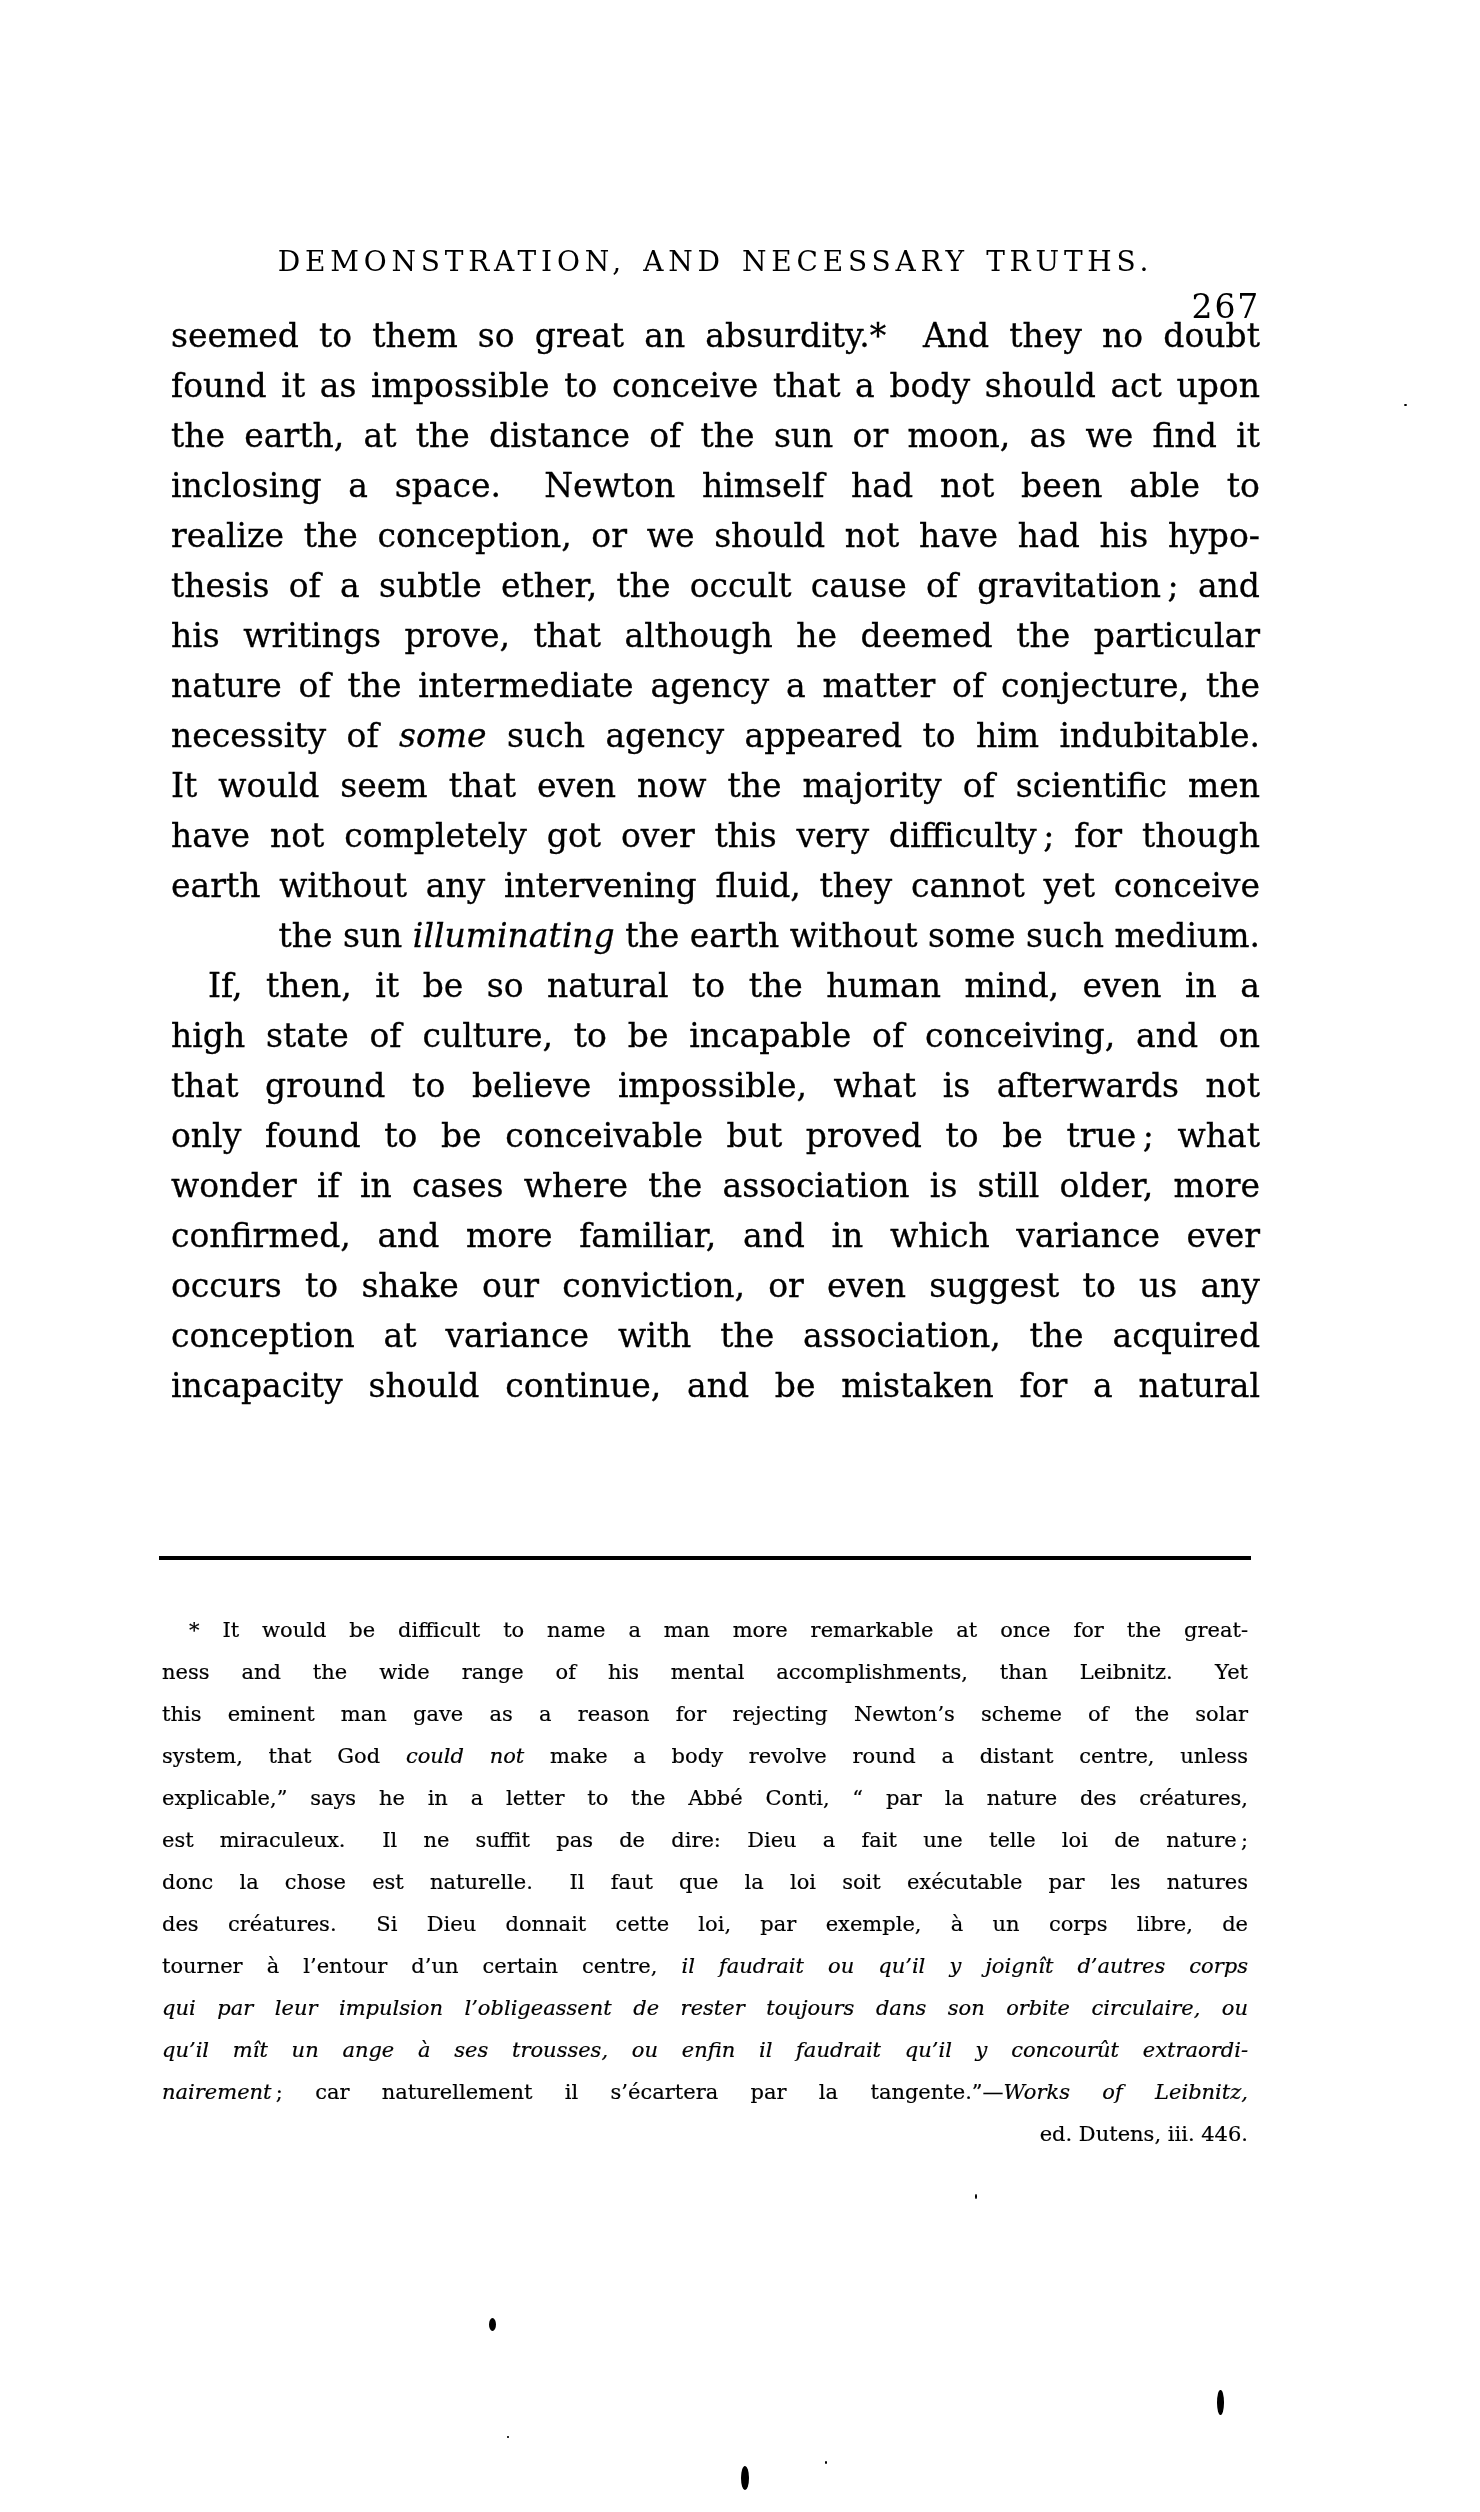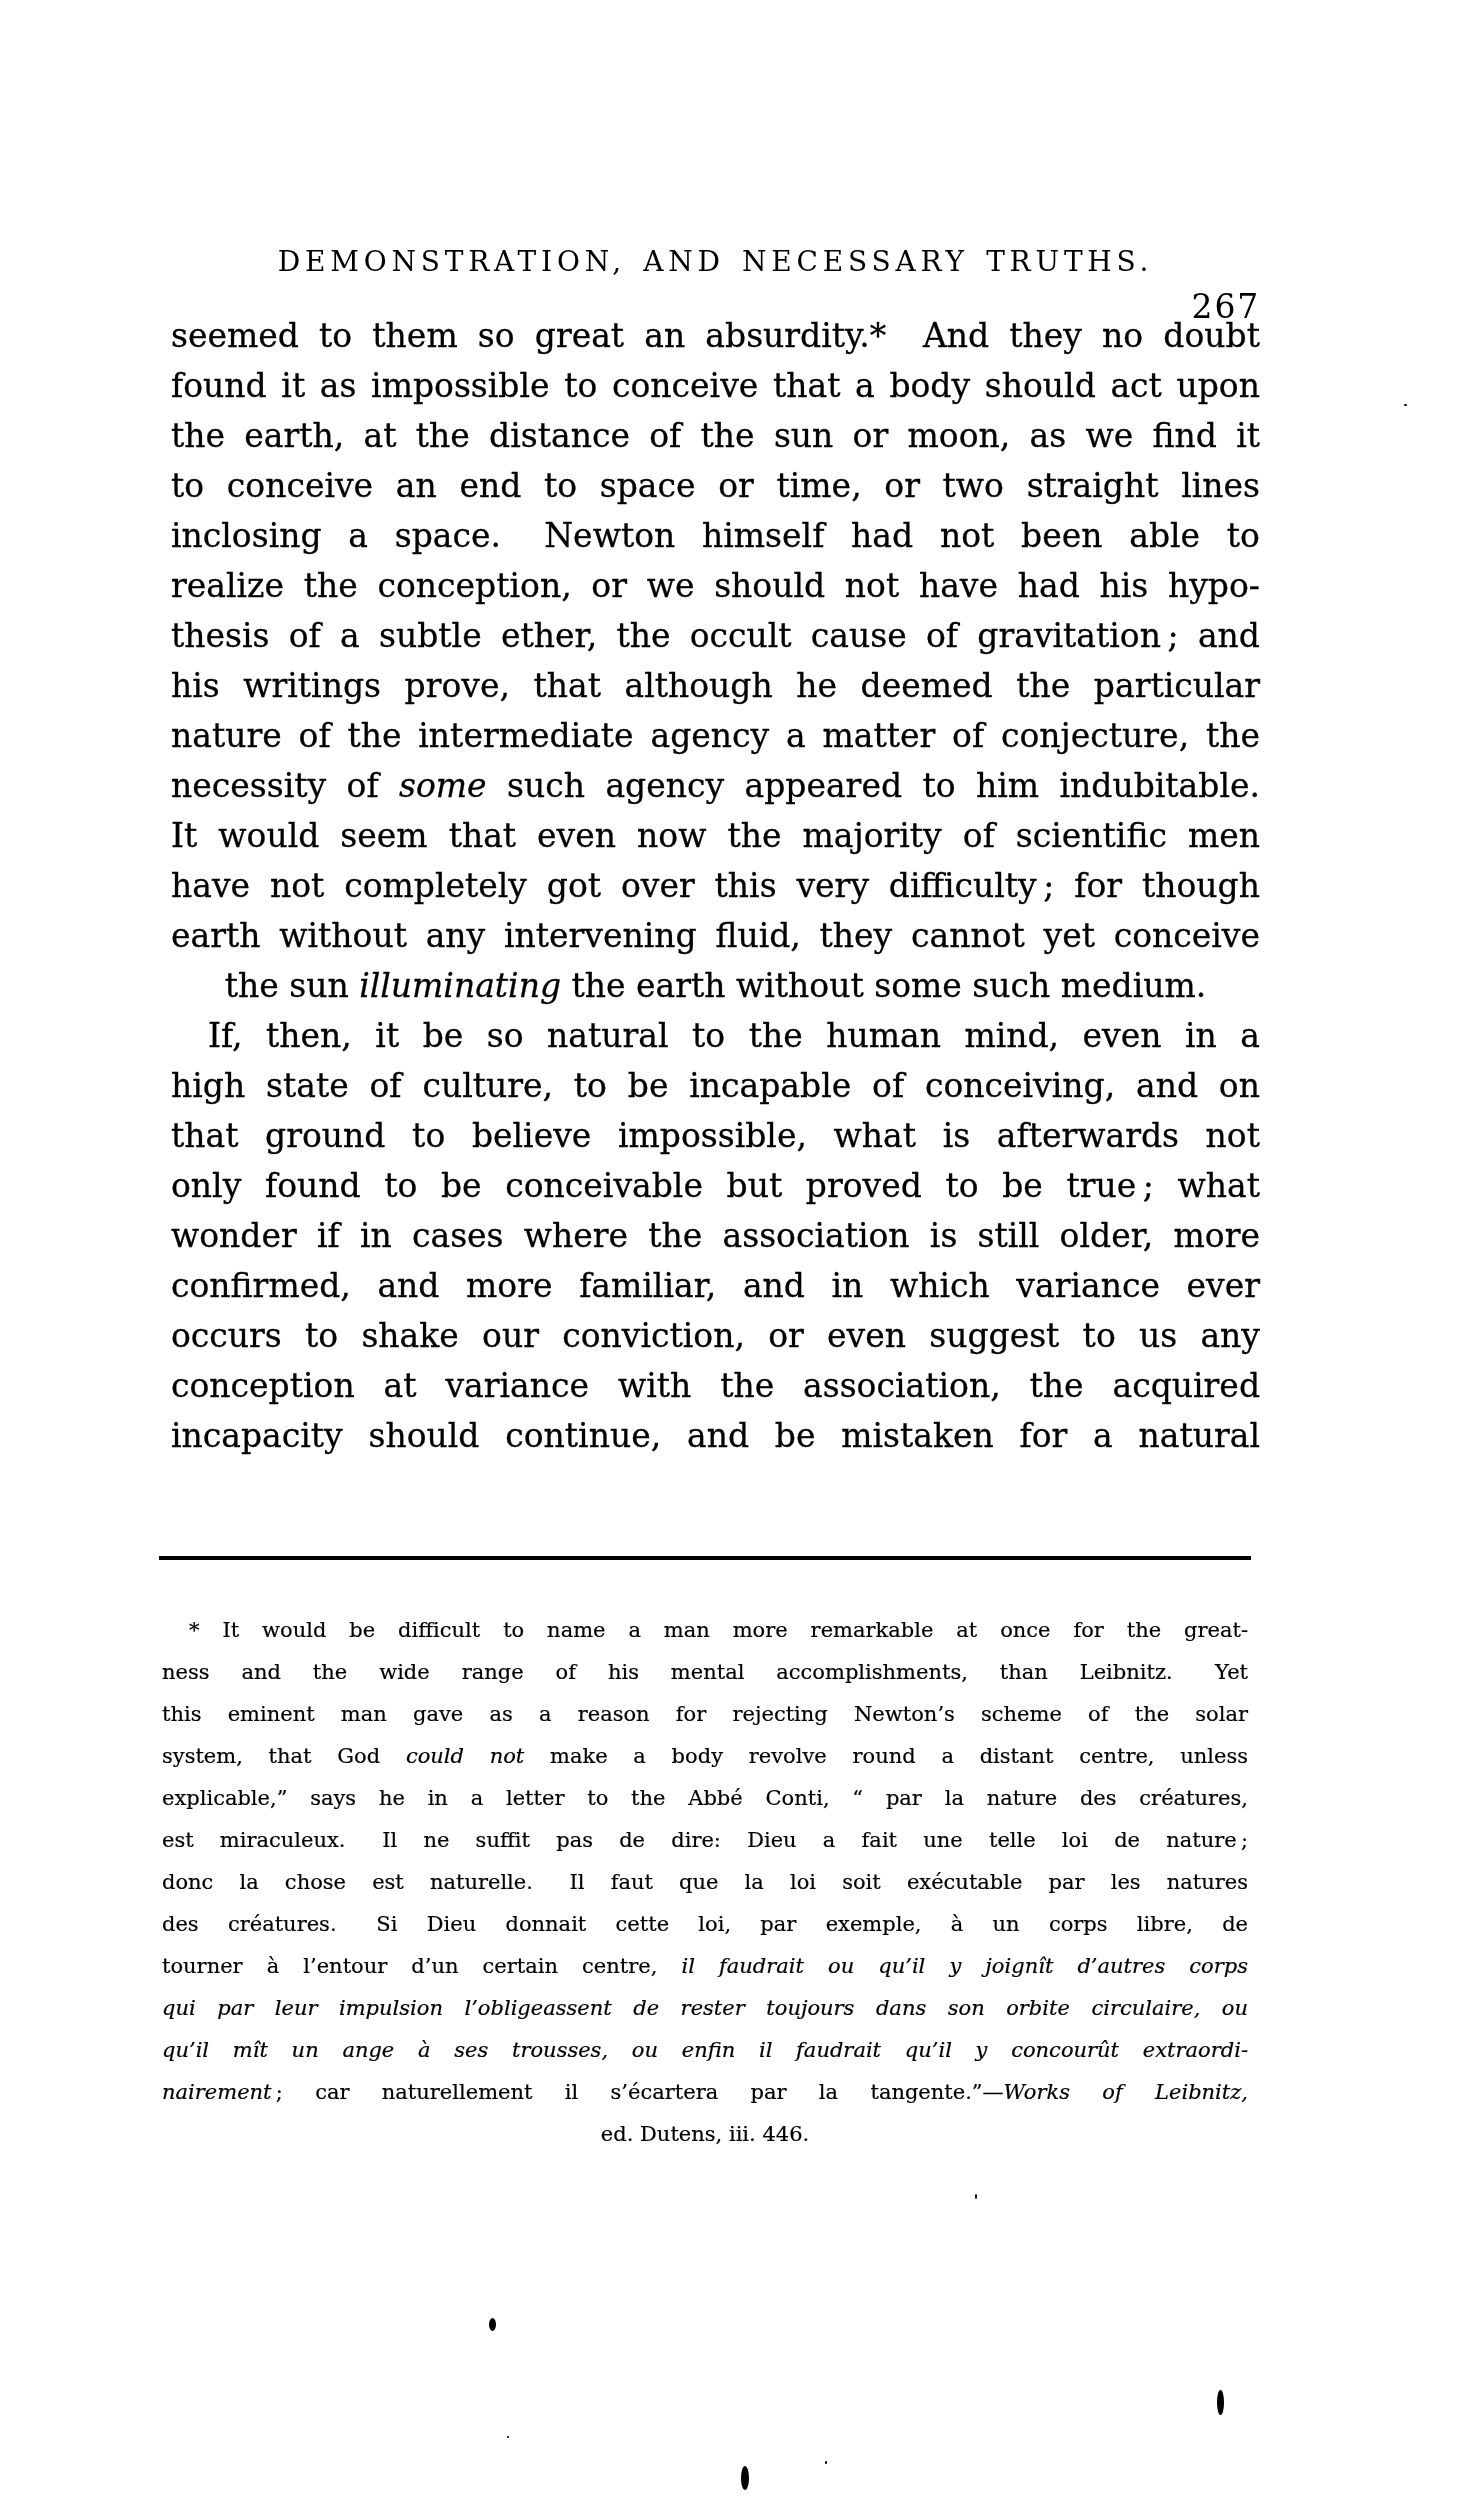--- a/index.html
+++ b/index.html
@@ -38,21 +38,21 @@
     font-size:33px;
     -webkit-text-stroke:0.3px #000;
   }
   .body-block .tline { line-height:50px; height:50px; }
   .tline {
     text-align:justify;
     text-align-last:justify;
     text-justify:inter-word;
     white-space:normal;
   }
-  .tline.nojust { text-align:center; text-align-last:auto; }
+  .tline.nojust { text-align:right; text-align-last:auto; }
   .tline.indent { text-indent:37px; }
   .footnote-block .tline.indent { text-indent:27px; }
   .rule {
     position:absolute;
     top:1556px; left:159px; width:1092px; height:3.6px;
     background:#000000;
   }
   .footnote-block {
     position:absolute;
     top:1609px; left:162px; width:1086px;
@@ -75,21 +75,20 @@
   <div class="running-head">
     <div class="head-title">DEMONSTRATION, AND NECESSARY TRUTHS.</div>
     <div class="page-num">267</div>
   </div>
 
   <div class="body-block">
     <div>
         <div class="tline"><span>seemed to them so great an absurdity.*  And they no doubt</span></div>
         <div class="tline"><span>found it as impossible to conceive that a body should act upon</span></div>
         <div class="tline"><span>the earth, at the distance of the sun or moon, as we find it</span></div>
-        <div class="tline"><span>to conceive an end to space or time, or two straight lines</span></div>
         <div class="tline"><span>inclosing a space.  Newton himself had not been able to</span></div>
         <div class="tline"><span>realize the conception, or we should not have had his hypo-</span></div>
         <div class="tline"><span>thesis of a subtle ether, the occult cause of gravitation ; and</span></div>
         <div class="tline"><span>his writings prove, that although he deemed the particular</span></div>
         <div class="tline"><span>nature of the intermediate agency a matter of conjecture, the</span></div>
         <div class="tline"><span>necessity of </span><i>some</i><span> such agency appeared to him indubitable.</span></div>
         <div class="tline"><span>It would seem that even now the majority of scientific men</span></div>
         <div class="tline"><span>have not completely got over this very difficulty ; for though</span></div>
         <div class="tline"><span>earth without any intervening fluid, they cannot yet conceive</span></div>
         <div class="tline nojust"><span>the sun </span><i>illuminating</i><span> the earth without some such medium.</span></div>

